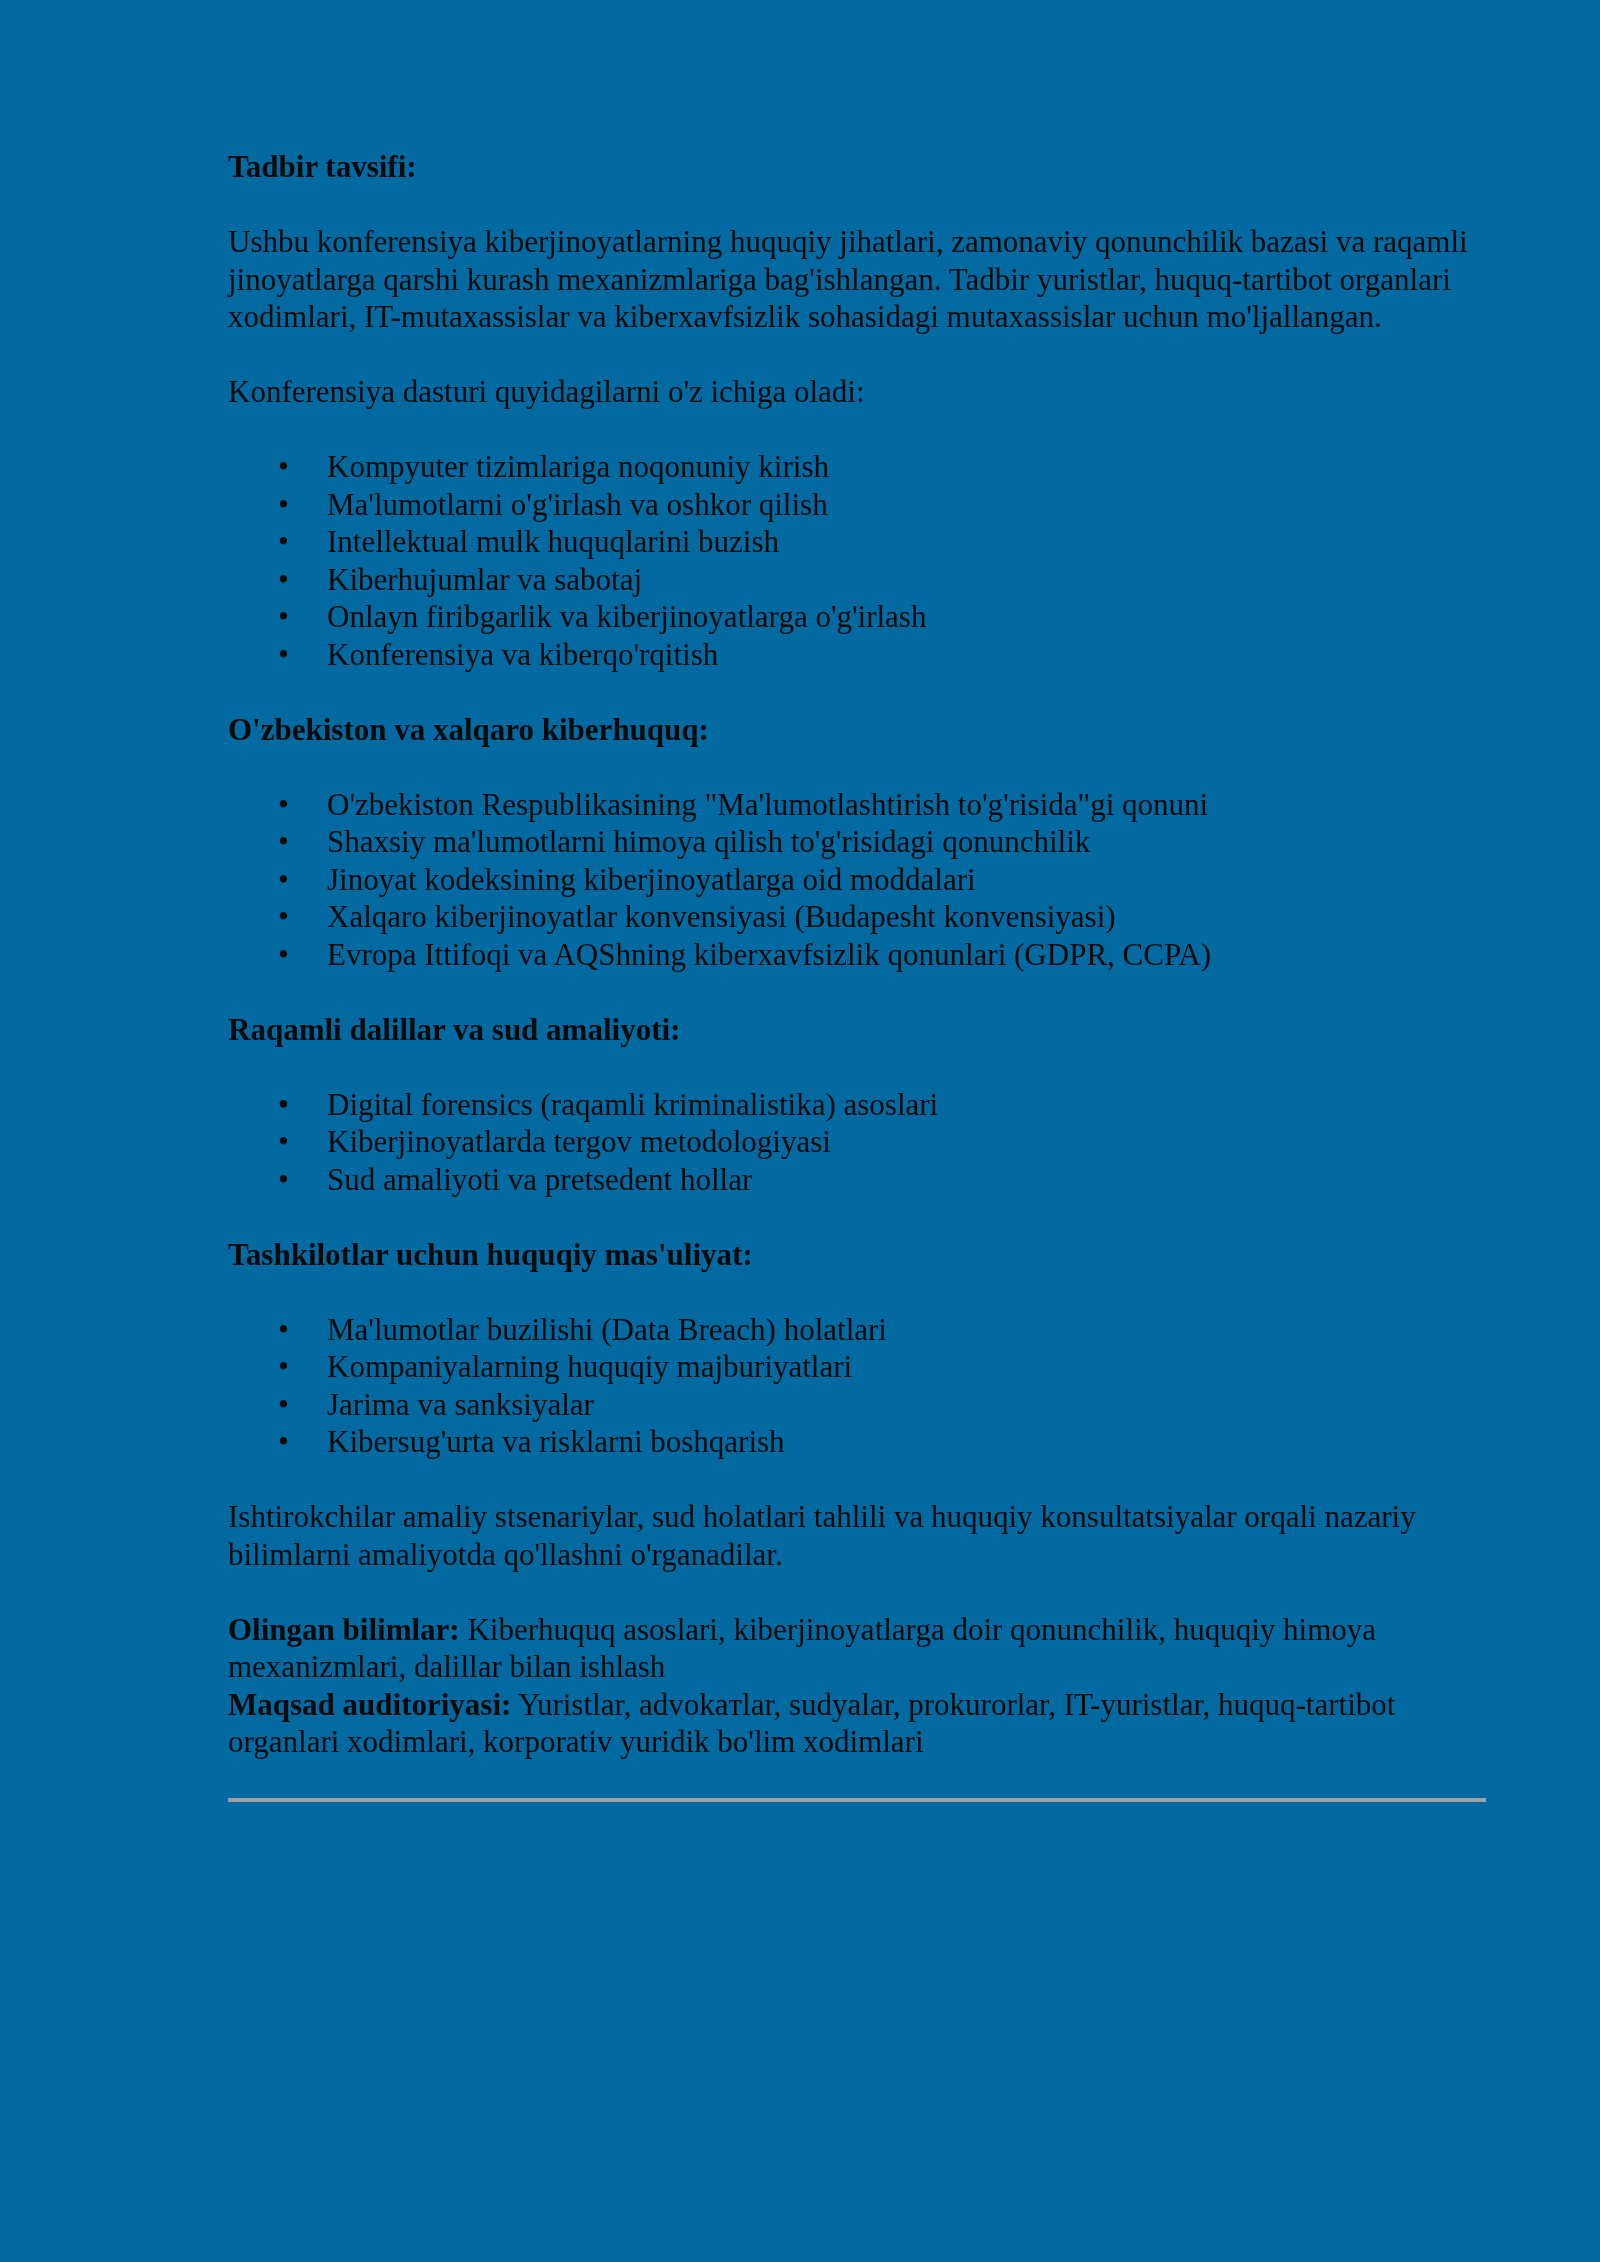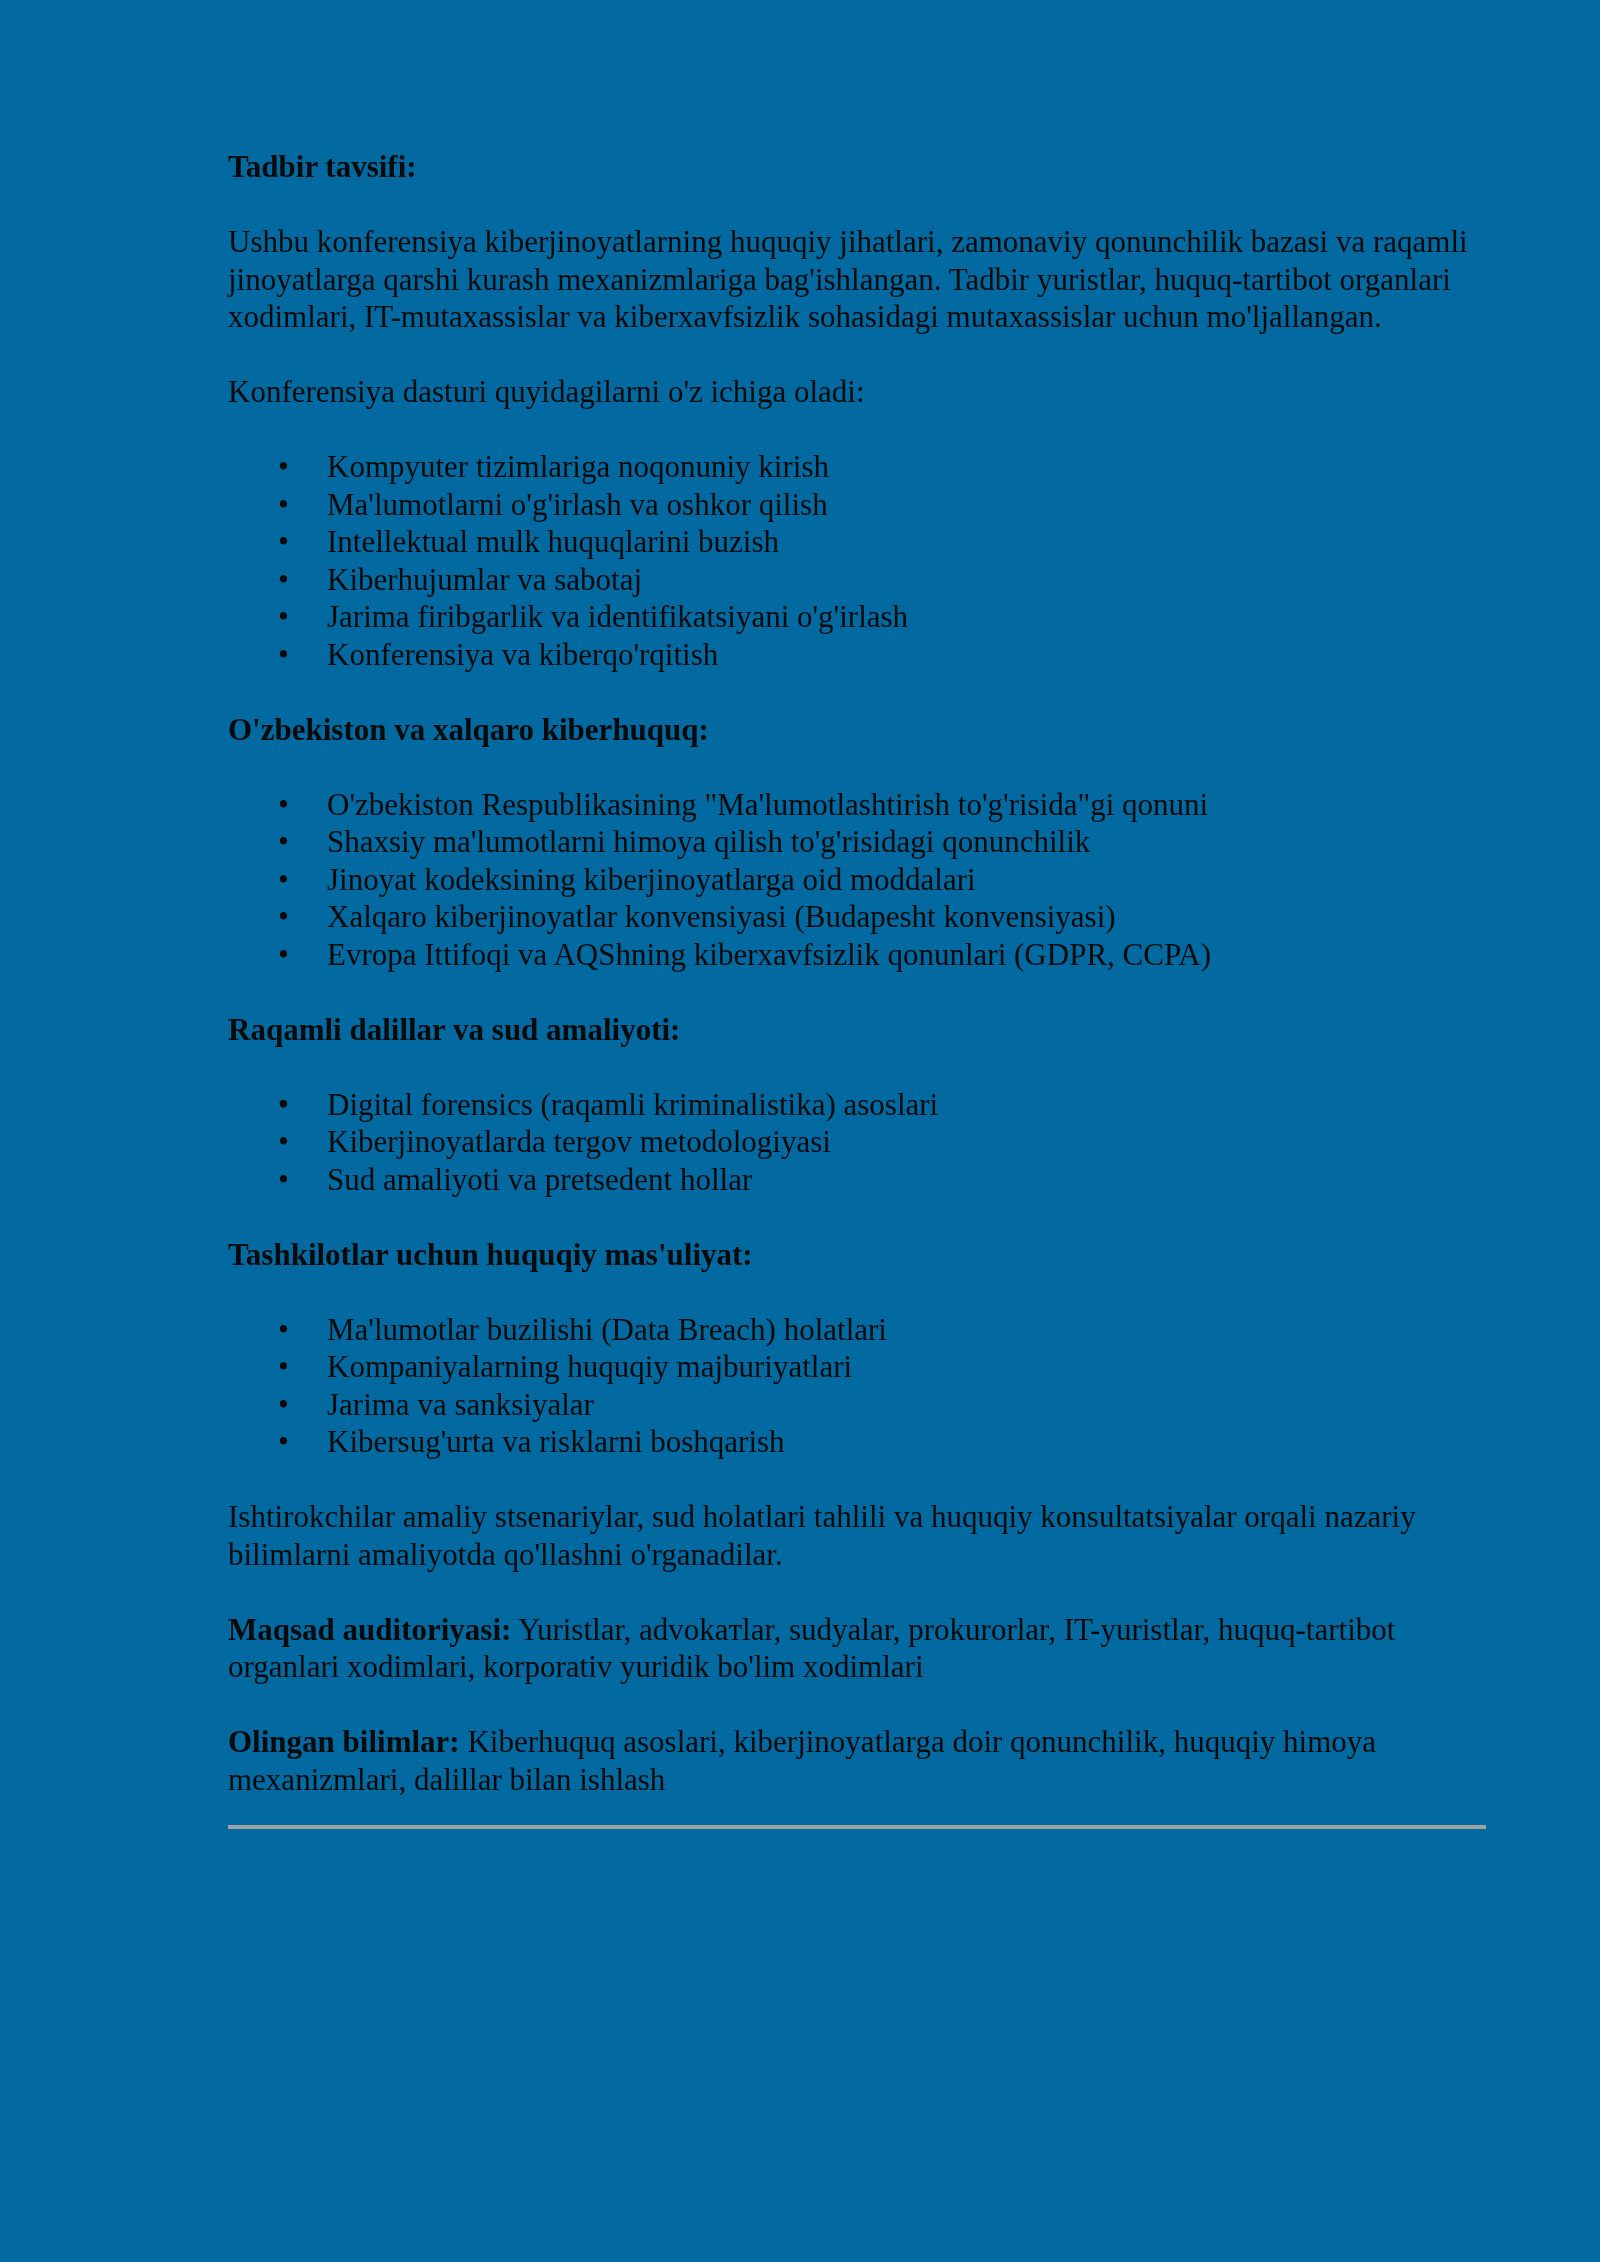--- a/index.html
+++ b/index.html
@@ -69,21 +69,21 @@
 
   <p class="para">Ushbu konferensiya kiberjinoyatlarning huquqiy jihatlari, zamonaviy qonunchilik bazasi va raqamli jinoyatlarga qarshi kurash mexanizmlariga bag'ishlangan. Tadbir yuristlar, huquq-tartibot organlari xodimlari, IT-mutaxassislar va kiberxavfsizlik sohasidagi mutaxassislar uchun mo'ljallangan.</p>
 
   <p class="para">Konferensiya dasturi quyidagilarni o'z ichiga oladi:</p>
 
   <ul class="bullets">
     <li><span class="bullet-dot">•</span><span>Kompyuter tizimlariga noqonuniy kirish</span></li>
     <li><span class="bullet-dot">•</span><span>Ma'lumotlarni o'g'irlash va oshkor qilish</span></li>
     <li><span class="bullet-dot">•</span><span>Intellektual mulk huquqlarini buzish</span></li>
     <li><span class="bullet-dot">•</span><span>Kiberhujumlar va sabotaj</span></li>
-    <li><span class="bullet-dot">•</span><span>Jarima firibgarlik va identifikatsiyani o'g'irlash</span></li>
+    <li><span class="bullet-dot">•</span><span>Onlayn firibgarlik va kiberjinoyatlarga o'g'irlash</span></li>
     <li><span class="bullet-dot">•</span><span>Konferensiya va kiberqo'rqitish</span></li>
   </ul>
 
   <p class="heading">O'zbekiston va xalqaro kiberhuquq:</p>
   <ul class="bullets">
     <li><span class="bullet-dot">•</span><span>O'zbekiston Respublikasining "Ma'lumotlashtirish to'g'risida"gi qonuni</span></li>
     <li><span class="bullet-dot">•</span><span>Shaxsiy ma'lumotlarni himoya qilish to'g'risidagi qonunchilik</span></li>
     <li><span class="bullet-dot">•</span><span>Jinoyat kodeksining kiberjinoyatlarga oid moddalari</span></li>
     <li><span class="bullet-dot">•</span><span>Xalqaro kiberjinoyatlar konvensiyasi (Budapesht konvensiyasi)</span></li>
     <li><span class="bullet-dot">•</span><span>Evropa Ittifoqi va AQShning kiberxavfsizlik qonunlari (GDPR, CCPA)</span></li>
@@ -100,19 +100,19 @@
   <p class="heading">Tashkilotlar uchun huquqiy mas'uliyat:</p>
   <ul class="bullets">
     <li><span class="bullet-dot">•</span><span>Ma'lumotlar buzilishi (Data Breach) holatlari</span></li>
     <li><span class="bullet-dot">•</span><span>Kompaniyalarning huquqiy majburiyatlari</span></li>
     <li><span class="bullet-dot">•</span><span>Jarima va sanksiyalar</span></li>
     <li><span class="bullet-dot">•</span><span>Kibersug'urta va risklarni boshqarish</span></li>
   </ul>
 
   <p class="para">Ishtirokchilar amaliy stsenariylar, sud holatlari tahlili va huquqiy konsultatsiyalar orqali nazariy bilimlarni amaliyotda qo'llashni o'rganadilar.</p>
 
+  <p class="para tight"><span class="label-bold">Olingan bilimlar:</span><span> Kiberhuquq asoslari, kiberjinoyatlarga doir qonunchilik, huquqiy himoya mexanizmlari, dalillar bilan ishlash</span></p>
+
   <p class="para"><span class="label-bold">Maqsad auditoriyasi:</span><span> Yuristlar, advokaтlar, sudyalar, prokurorlar, IT-yuristlar, huquq-tartibot organlari xodimlari, korporativ yuridik bo'lim xodimlari</span></p>
-
-  <p class="para tight"><span class="label-bold">Olingan bilimlar:</span><span> Kiberhuquq asoslari, kiberjinoyatlarga doir qonunchilik, huquqiy himoya mexanizmlari, dalillar bilan ishlash</span></p>
 
   <div class="divider"></div>
 
 </div>
 
 </body></html>

